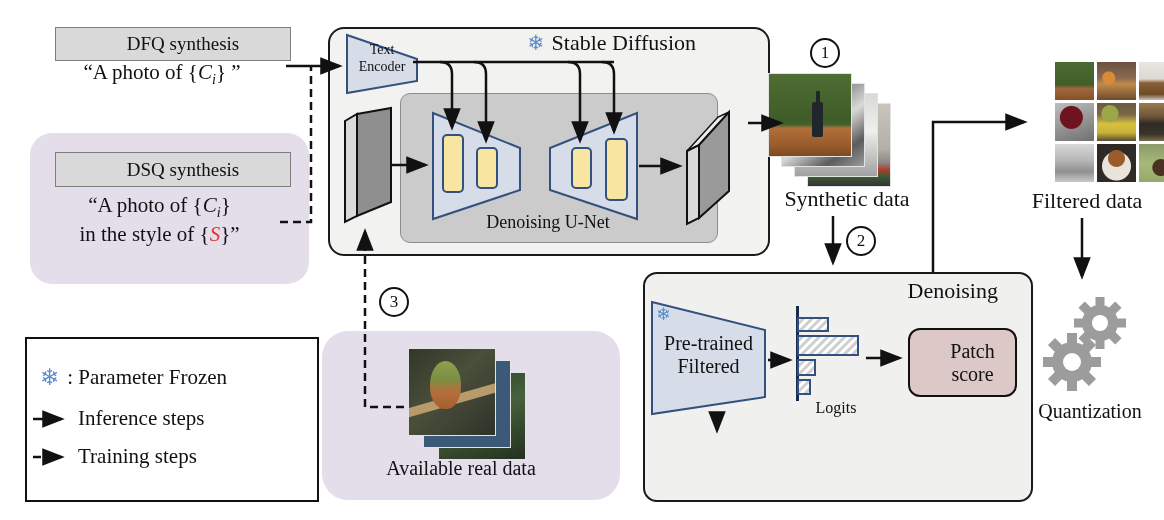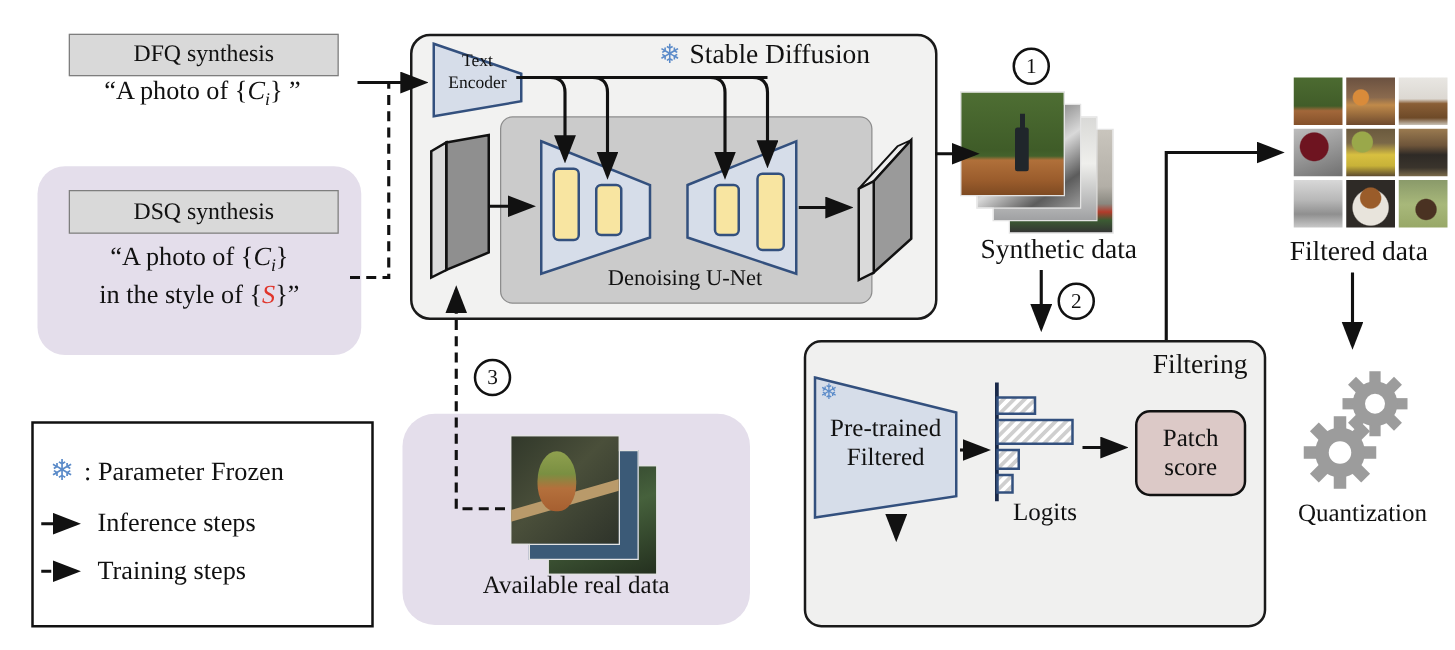--- a/index.html
+++ b/index.html
@@ -32,21 +32,21 @@
   #dsq-prompt{left:33px;top:192px;width:253px;font-size:21px;line-height:1.28;}
   .mvar{font-style:italic;}
   sub.mvar{font-size:0.68em;}
   .red{color:#e0352b;}
   #sd-title{left:527px;top:30px;font-size:22px;display:flex;gap:7px;align-items:center;}
   #te-label{left:347px;top:42px;width:70px;font-size:14px;line-height:1.18;}
   #unet-label{left:452px;top:212px;width:192px;font-size:18px;}
   #synth-label{left:773px;top:186px;width:148px;font-size:22px;}
   #filtering-label{left:898px;top:278px;width:100px;font-size:22px;text-align:right;}
   #pretrained-label{left:652px;top:332px;width:113px;font-size:20px;line-height:1.15;}
-  #logits-label{left:800px;top:399px;width:72px;font-size:20px;}
+  #logits-label{left:800px;top:399px;width:72px;font-size:16px;}
   #filtered-label{left:1013px;top:188px;width:148px;font-size:22px;}
   #quant-label{left:1030px;top:400px;width:120px;font-size:20px;}
   #real-label{left:351px;top:457px;width:220px;font-size:20px;}
   .snow{font-family:"DejaVu Sans",sans-serif;color:#5b8bc9;}
   #pre-snow{left:656px;top:304px;font-size:17px;}
   
   .leg-row{position:absolute;display:flex;align-items:center;gap:8px;font-size:21px;}
   #leg1{left:40px;top:364px;}
   #leg1 .snow{font-size:23px;}
   #leg2{left:78px;top:406px;}
@@ -92,21 +92,21 @@
        linear-gradient(160deg,#bdbdbd 0%,#8f8f8f 60%,#707070 100%);}
   .g5{background:radial-gradient(circle at 33% 28%,#9aa84a 0 8px,rgba(0,0,0,0) 9px),
        linear-gradient(180deg,#6b5a3e 0%,#7a6848 30%,#d8c040 55%,#c8b238 78%,#5c4a30 100%);}
   .g6{background:linear-gradient(180deg,#9a7a50 0%,#6e553a 35%,#2e2a26 55%,#3a342c 82%,#7a6a4a 100%);}
   .g7{background:linear-gradient(180deg,#d8d8d8 0%,#b8b8b8 42%,#8f8f8f 72%,#c8c8c8 100%);}
   .g8{background:radial-gradient(circle at 50% 38%,#9a5c2a 0 8px,rgba(0,0,0,0) 9px),
        radial-gradient(circle at 50% 58%,#e8e4dc 0 14px,rgba(0,0,0,0) 15px),#2e2a26;}
   .g9{background:radial-gradient(circle at 56% 62%,#4a3222 0 8px,rgba(0,0,0,0) 9px),
        linear-gradient(180deg,#8a9a6a 0%,#a8b87a 52%,#98a868 100%);}
   
-  .z1{z-index:1;} svg.net{position:absolute;left:0;top:0;z-index:6;pointer-events:none;}
+  .z1{z-index:1;padding-left:20px;} svg.net{position:absolute;left:0;top:0;z-index:6;pointer-events:none;}
   .txt{z-index:11;text-align:center;}
 </style>
 </head>
 <body>
 
 <div class="canvas">
 
   <div class="purple z1" id="dsq-panel"></div>
   <div class="purple z1" id="real-panel"></div>
   <div class="z1" id="sd-box"></div>
@@ -144,21 +144,21 @@
   <div class="lbl txt" id="unet-label">Denoising U-Net</div>
 
   <div class="photo ph-4 z1"></div>
   <div class="photo ph-3 z1"></div>
   <div class="photo ph-2 z1"></div>
   <div class="photo ph-main z1">
     <div class="bottle"></div>
   </div>
   <div class="lbl txt" id="synth-label">Synthetic data</div>
 
-  <div class="lbl txt" id="filtering-label">Filtering</div>
+  <div class="lbl txt" id="filtering-label">Denoising</div>
   <div class="lbl txt snow" id="pre-snow" style="position:absolute">❄</div>
   <div class="lbl txt" id="pretrained-label">
     <div>Pre-trained</div>
     <div>Filtered</div>
   </div>
   <div class="lbl txt" id="logits-label">Logits</div>
   <div class="pink z1" id="energy-box">
     <div>Patch</div>
     <div>score</div>
   </div>

